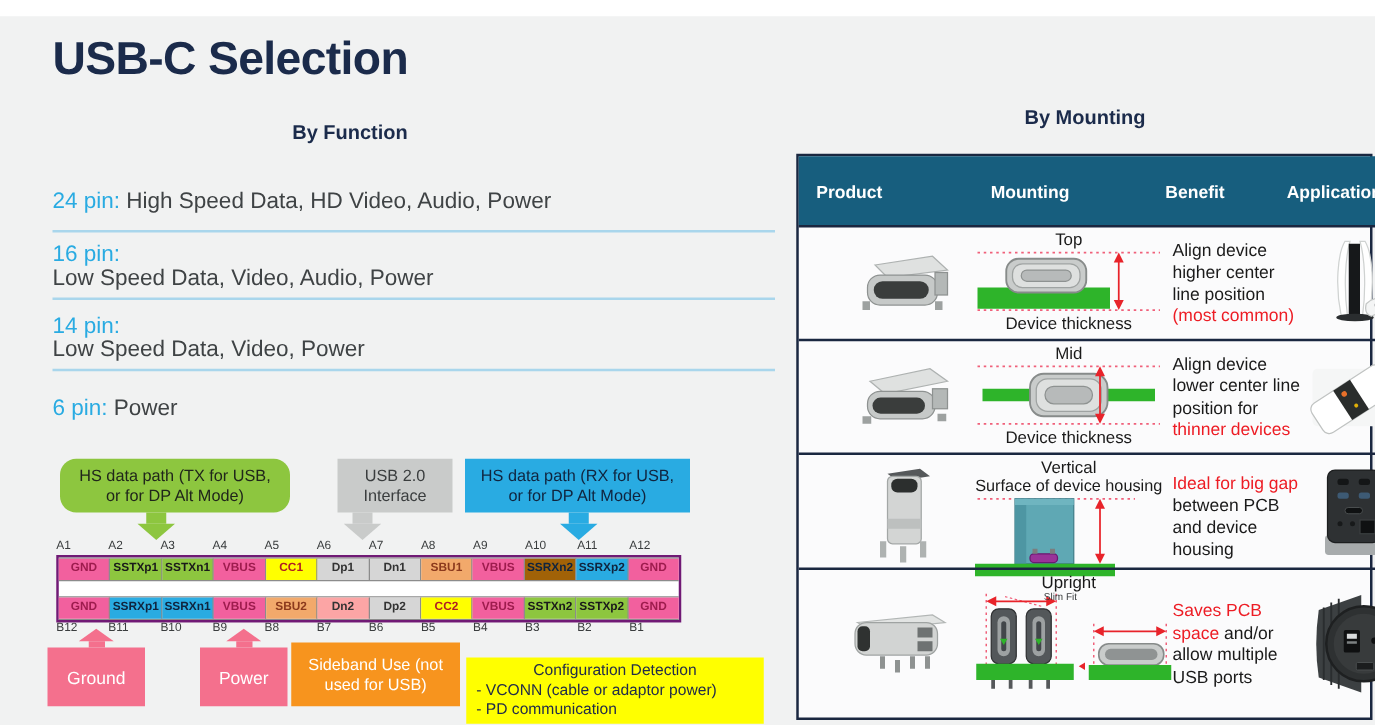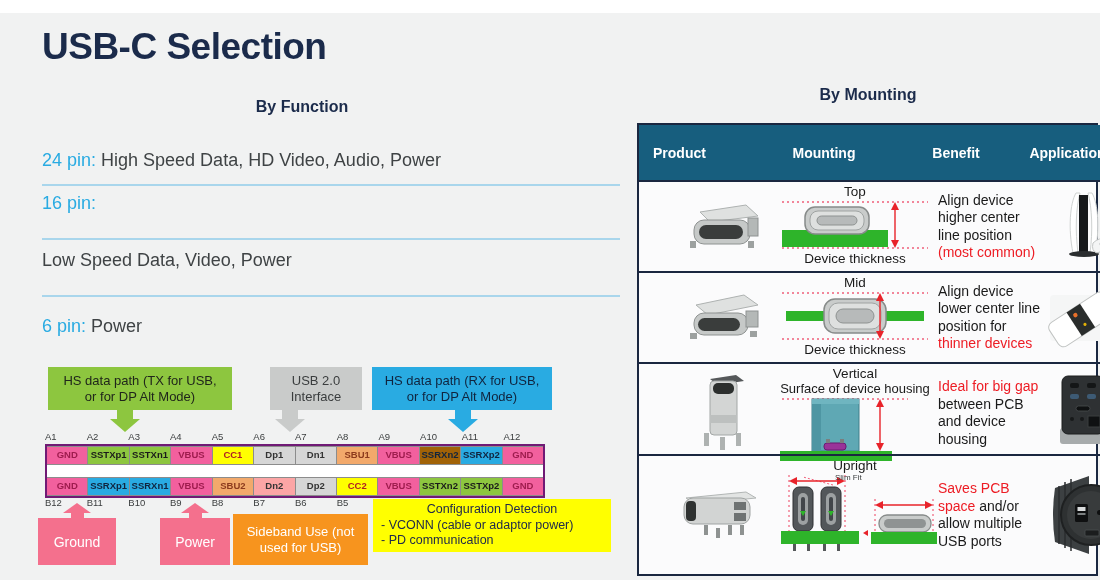--- a/index.html
+++ b/index.html
@@ -4,30 +4,30 @@
 <style>
   html,body{margin:0;padding:0;}
   body{font-family:"Liberation Sans",sans-serif;background:#e8e9ea;}
   #canvas{position:relative;width:1100px;height:580px;background:#f1f2f2;overflow:hidden;}
   .abs{position:absolute;}
   .top-strip{left:0;top:0;width:1100px;height:13px;background:#ffffff;}
 
   
   .main-title{left:42px;top:26px;font-size:37px;font-weight:800;color:#1b2b4b;letter-spacing:-0.5px;}
   .sec-heading{font-size:16px;font-weight:700;color:#1b2b4b;}
-  .fn-heading{left:52px;top:98px;width:500px;text-align:center;}
+  .fn-heading{left:30px;top:98px;width:500px;text-align:center;}
   .fn-item{left:42px;width:578px;font-size:18px;color:#3f4345;line-height:19px;}
   .pin-count{color:#29abe2;}
   .fn-desc-inline{margin-left:5px;}
   .divider{left:42px;width:578px;height:2px;background:#a9d6ec;}
 
   
   .hdr-box{display:flex;align-items:center;justify-content:center;text-align:center;
            font-size:13px;color:#20261b;line-height:16px;padding:0 8px;box-sizing:border-box;}
-  .hdr-green{left:48px;top:367px;width:184px;height:43px;background:#8dc63f;}
+  .hdr-green{left:48px;top:367px;width:184px;height:43px;background:#8dc63f;border-radius:13px;}
   .hdr-gray{left:270px;top:367px;width:92px;height:43px;background:#c9cbca;color:#3a3d3e;}
   .hdr-blue{left:372px;top:367px;width:180px;height:43px;background:#29abe2;color:#10243e;}
   .darr{display:flex;flex-direction:column;align-items:center;}
   .darr .stem{width:16px;height:9px;}
   .darr .tri{width:0;height:0;border-left:15px solid transparent;border-right:15px solid transparent;border-top:13px solid;}
   .uarr{display:flex;flex-direction:column;align-items:center;}
   .uarr .tri{width:0;height:0;border-left:14px solid transparent;border-right:14px solid transparent;border-bottom:10px solid #f4708d;}
   .uarr .stem{width:13px;height:5px;background:#f4708d;}
 
   
@@ -37,21 +37,21 @@
   .pin-row{display:flex;height:17px;border-top:1px solid #8c8c8c;border-bottom:1px solid #8c8c8c;}
   .pin-gap{height:12px;}
   .pin-cell{flex:1;text-align:center;font-size:9.5px;font-weight:700;line-height:16px;border-right:1px solid #8c8c8c;overflow:hidden;}
   .pin-cell:last-child{border-right:none;}
 
   
   .legend-box{display:flex;align-items:center;justify-content:center;text-align:center;color:#ffffff;box-sizing:border-box;}
   .lg-ground{left:38px;top:518px;width:78px;height:47px;background:#f4708d;font-size:14px;}
   .lg-power{left:160px;top:518px;width:70px;height:47px;background:#f4708d;font-size:14px;}
   .lg-sideband{left:233px;top:514px;width:135px;height:51px;background:#f7941e;font-size:13px;line-height:16px;padding:16px 6px;}
-  .lg-config{left:373px;top:499px;width:238px;height:53px;background:#ffff00;color:#222c49;font-size:12.5px;line-height:15.5px;padding:3px 8px;box-sizing:border-box;}
+  .lg-config{left:373px;top:526px;width:238px;height:53px;background:#ffff00;color:#222c49;font-size:12.5px;line-height:15.5px;padding:3px 8px;box-sizing:border-box;}
   .lg-config .cfg-title{text-align:center;}
 
   
   .mt-heading{left:637px;top:86px;width:462px;text-align:center;}
   .mtable{left:637px;top:123px;width:461px;height:453px;border:2px solid #1a2740;box-sizing:border-box;background:#fbfbfc;
           display:grid;grid-template-rows:55px 91px 91px 92px 1fr;}
   .mhead{background:#175e7e;display:grid;grid-template-columns:106px 158px 106px 1fr;align-items:center;}
   .mhead span{color:#ffffff;font-size:14px;font-weight:700;text-align:center;}
   .mhead span:first-child{text-align:left;padding-left:14px;}
   .trow{display:grid;grid-template-columns:106px 158px 106px 1fr;border-top:2px solid #1a2740;padding-left:31px;}
@@ -74,24 +74,26 @@
   <div class="abs main-title">USB-C Selection</div>
   <div class="abs sec-heading fn-heading">By Function</div>
 
   <div class="abs fn-item" style="top:151px">
     <span class="pin-count">24 pin:</span><span class="fn-desc-inline">High Speed Data, HD Video, Audio, Power</span>
   </div>
   <div class="abs divider" style="top:184px"></div>
 
   <div class="abs fn-item" style="top:194px">
     <div class="pin-count">16 pin:</div>
+    <div>Low Speed Data, Video, Audio, Power</div>
   </div>
   <div class="abs divider" style="top:238px"></div>
 
   <div class="abs fn-item" style="top:251px">
+    <div class="pin-count">14 pin:</div>
     <div>Low Speed Data, Video, Power</div>
   </div>
   <div class="abs divider" style="top:295px"></div>
 
   <div class="abs fn-item" style="top:317px">
     <span class="pin-count">6 pin:</span><span class="fn-desc-inline">Power</span>
   </div>
 
   <div class="abs hdr-box hdr-green">HS data path (TX for USB, or for DP Alt Mode)</div>
   <div class="abs hdr-box hdr-gray">USB 2.0 Interface</div>

